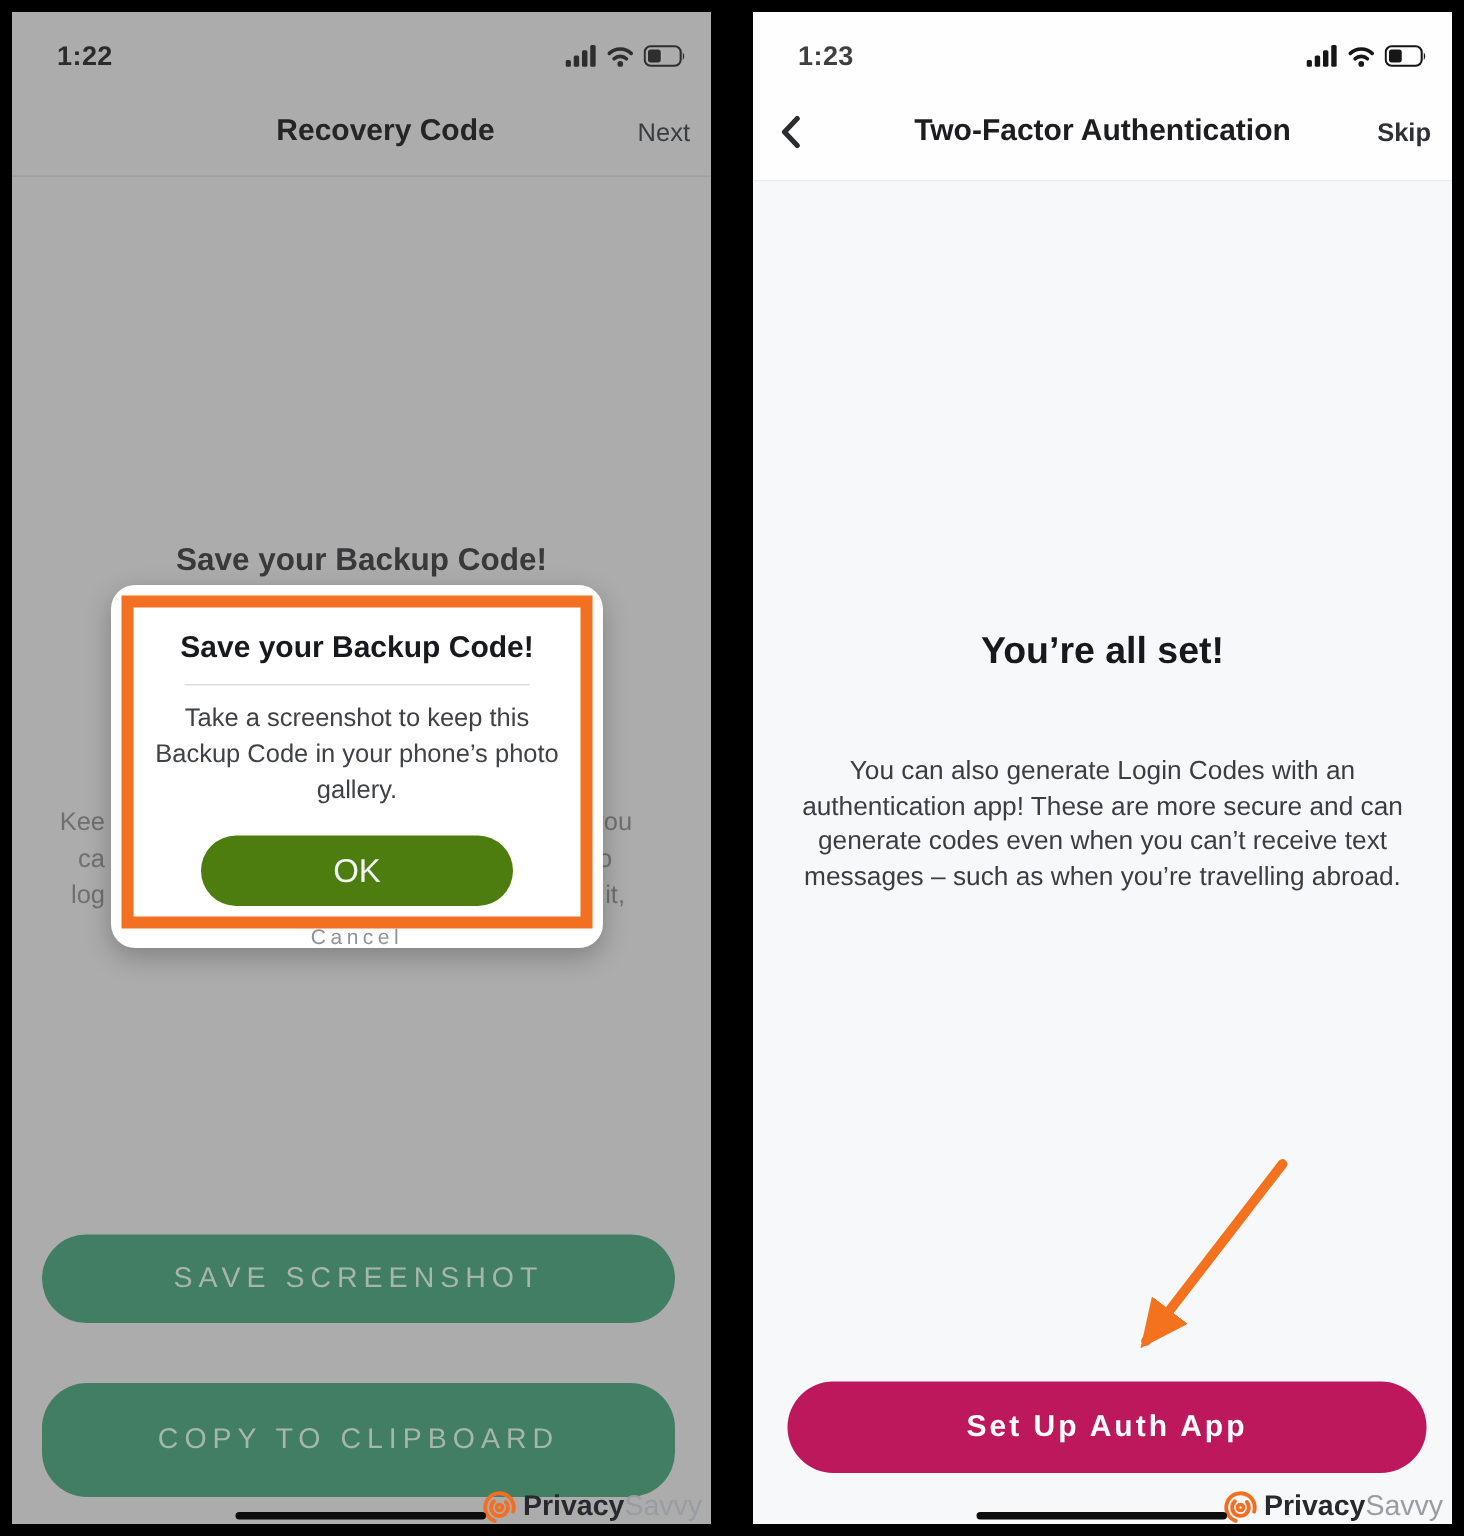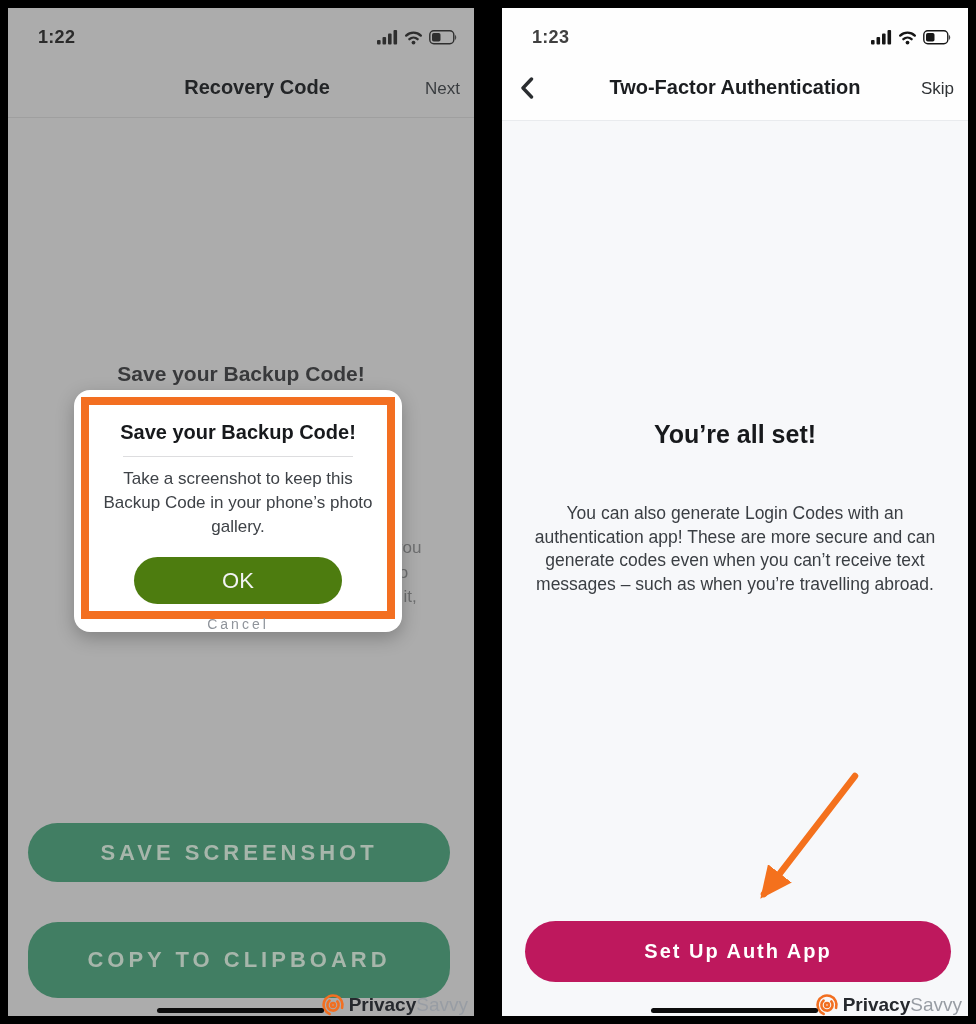--- a/index.html
+++ b/index.html
@@ -32,21 +32,21 @@
   .nav-title {
     position:absolute; left:0; right:0; top:16px; text-align:center;
     font-size:20px; font-weight:bold;
   }
   #phone-left  .nav-title { color:#232527;padding-left:32px; }
   #phone-right .nav-title { color:#1b1d20; }
   .nav-right {
     position:absolute; right:14px; top:19px; font-size:17px; cursor:pointer;
   }
   #phone-left  .nav-right { color:#3a3d40; }
-  #phone-right .nav-right { color:#2f3235; }
+  #phone-right .nav-right { color:#2f3235;font-weight:bold; }
   .nav-back { position:absolute; left:18px; top:17px; cursor:pointer; }
   #phone-left .nav-row { border-bottom:1px solid rgba(0,0,0,0.07); }
 
   #phone-right .header-band {
     position:absolute; top:0; left:0; right:0; height:113px;
     background:#fefefe; border-bottom:1px solid #e9ebee;
   }
 
   
   .bg-heading {
@@ -76,21 +76,21 @@
     color:#f2f3f4; font-size:22px; font-family:inherit; cursor:pointer; line-height:45px;
   }
   .cancel-button {
     display:inline-block; margin-top:12px; font-size:14px; letter-spacing:3px;
     color:#8f949b; cursor:pointer; background:none; border:none; font-family:inherit;
   }
 
   
   .pill-dimmed {
     position:absolute; left:20px; width:422px; border:none; border-radius:30px;
-    background:#417e63; color:#a7b6ab; font-size:22px; font-weight:700;
+    background:#417e63; color:#a7b6ab; font-size:19px; font-weight:400;
     letter-spacing:4px; font-family:inherit; cursor:pointer;
   }
   #save-screenshot-btn { top:815px; height:59px; }
   #copy-clipboard-btn  { top:914px; height:76px; }
 
   .cta-button {
     position:absolute; left:23px; top:913px; width:426px; height:61px;
     background:#be185d; border:none; border-radius:31px;
     color:#ffffff; font-size:20px; font-weight:bold; letter-spacing:2px;
     font-family:inherit; cursor:pointer;
@@ -146,20 +146,25 @@
     </span>
   </div>
 
   <div class="nav-row">
     <div class="nav-title">Recovery Code</div>
     <div class="nav-right">Next</div>
   </div>
 
   <div class="bg-heading">Save your Backup Code!</div>
 
+  <div class="frag-col frag-left">
+    <div>Kee</div>
+    <div>ca</div>
+    <div>log</div>
+  </div>
   <div class="frag-col frag-right">
     <div>you</div>
     <div>to</div>
     <div>t it,</div>
   </div>
 
   <div class="modal-card">
     <div class="modal-inner">
       <div class="modal-title">Save your Backup Code!</div>
       <hr class="modal-divider">

